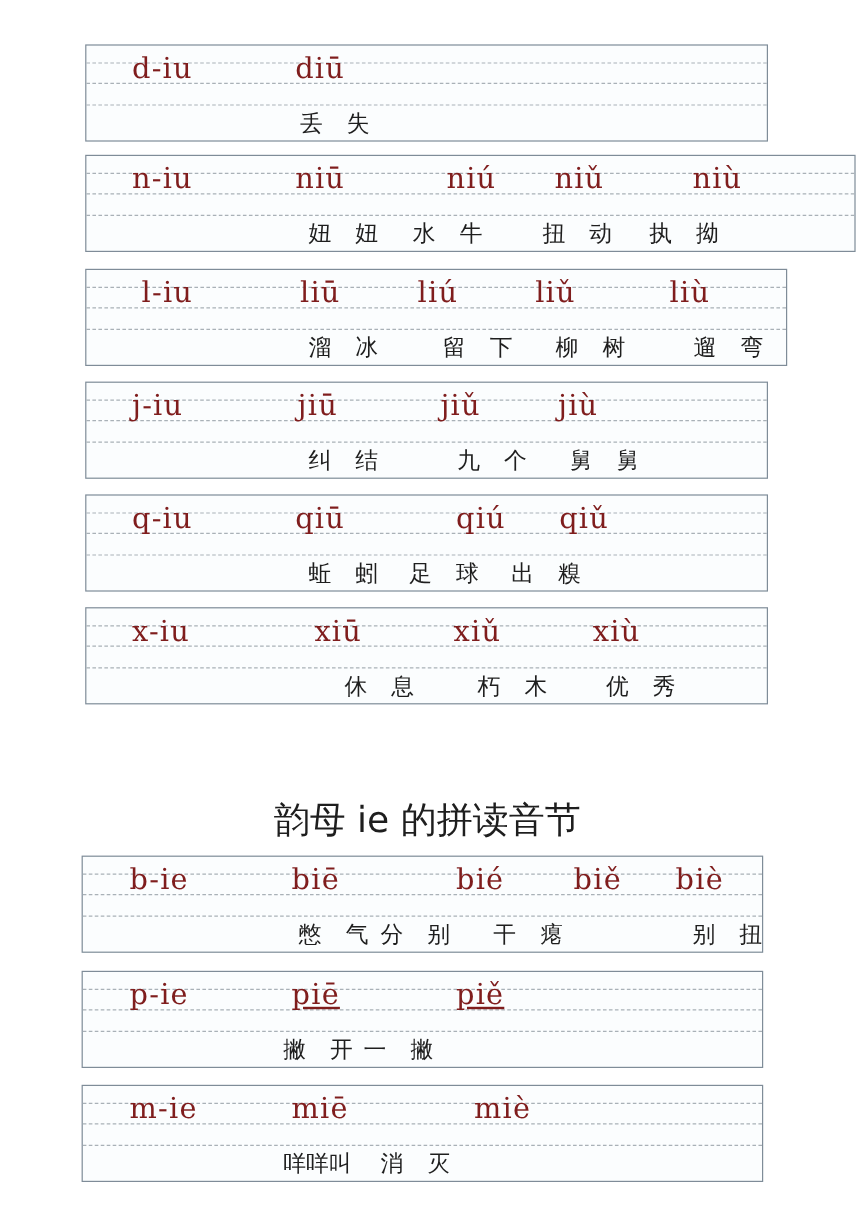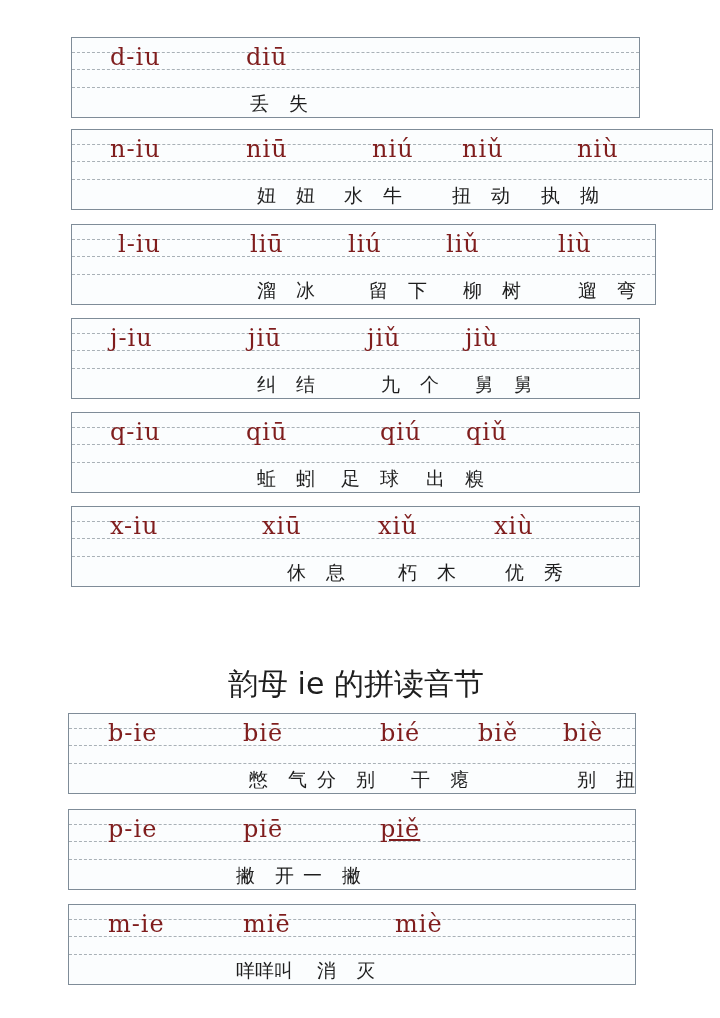--- a/index.html
+++ b/index.html
@@ -146,21 +146,21 @@
   <span class="zh" style="left:248px;">分 别</span>
   <span class="zh" style="left:342px;">干 瘪</span>
   <span class="zh" style="left:508px;">别 扭</span>
 </div>
 
 <div class="box" style="left:68px; top:809px; width:568px;padding-left:37px;">
   <div class="dash d1"></div>
   <div class="dash d2"></div>
   <div class="dash d3"></div>
   <span class="py" style="left:39px;">p-ie</span>
-  <span class="py" style="left:174px;">piē</span>
+  <span class="py" style="left:174px;text-decoration:underline;">piē</span>
   <span class="py" style="left:311px;text-decoration:underline;">piě</span>
   <span class="zh" style="left:167px;">撇 开</span>
   <span class="zh" style="left:234px;">一 撇</span>
 </div>
 
 <div class="box" style="left:68px; top:904px; width:568px;">
   <div class="dash d1"></div>
   <div class="dash d2"></div>
   <div class="dash d3"></div>
   <span class="py" style="left:39px;">m-ie</span>

